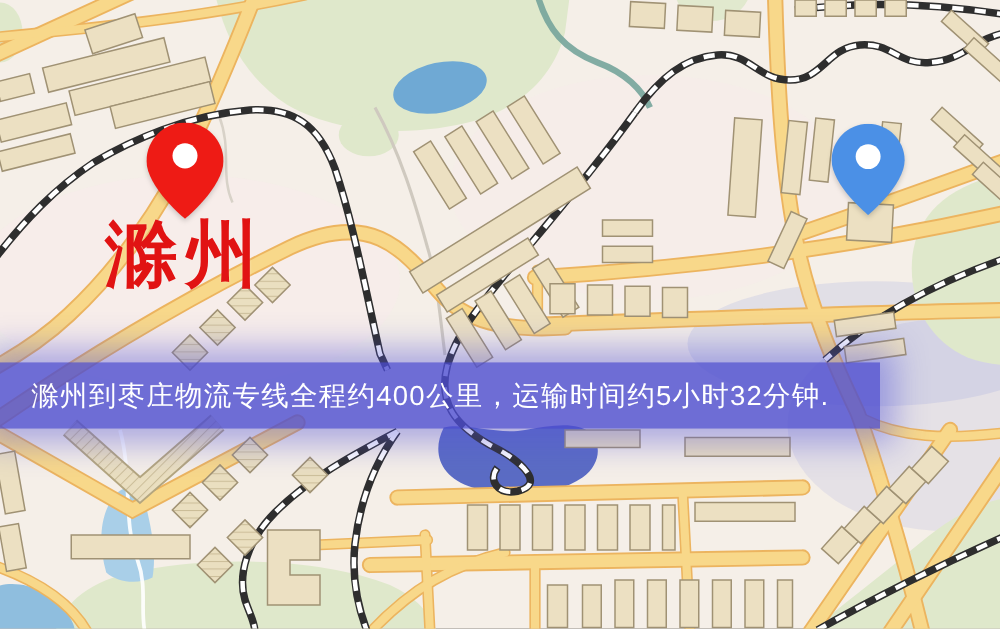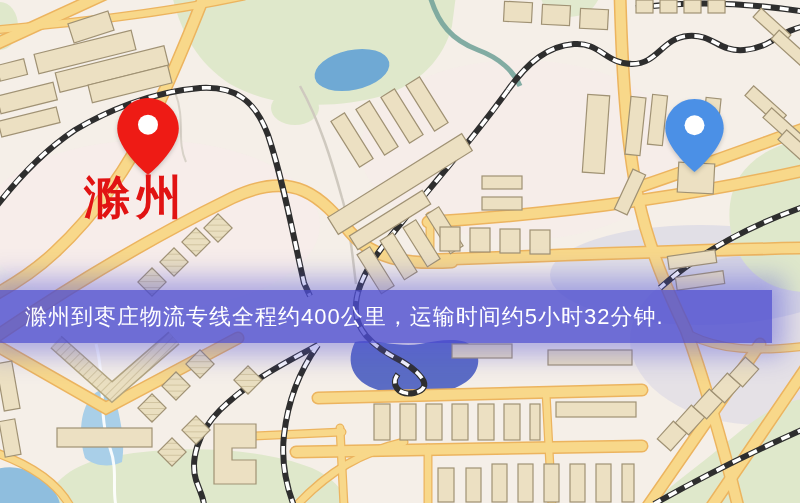--- a/index.html
+++ b/index.html
@@ -7,28 +7,28 @@
     position:relative;width:800px;height:503px;overflow:hidden;
     font-family:"Liberation Sans","DejaVu Sans",sans-serif;
     background:#f5efe8;
   }
   .stage svg.mapart{position:absolute;left:0;top:0;}
   .pin{position:absolute;pointer-events:auto;}
   .pin svg{display:block;filter:drop-shadow(0 2px 2px rgba(0,0,0,.18));}
   .city-label{
     position:absolute;
     font-family:"DejaVu Serif","Liberation Serif",serif;
-    font-weight:bold;font-size:46px;line-height:1;
+    font-weight:bold;font-size:58px;line-height:1;
     letter-spacing:6px;white-space:nowrap;
     text-shadow:0 0 2px rgba(255,255,255,.35);
   }
   .label-origin{color:#e11313;}
   .label-destination{color:#1c1cdf;}
   .banner{
-    position:absolute;left:0;top:290px;width:772px;height:53px;
+    position:absolute;left:0;top:290px;width:704px;height:53px;
     background:rgba(76,76,208,0.80);
     box-shadow:0 0 24px 12px rgba(84,84,214,0.45);
     display:flex;align-items:center;
   }
   .banner p{
     margin:0 0 0 25px;color:#fff;font-size:22px;
     font-family:"Liberation Sans","DejaVu Sans",sans-serif;
     white-space:nowrap;letter-spacing:1px;
   }
 </style>

